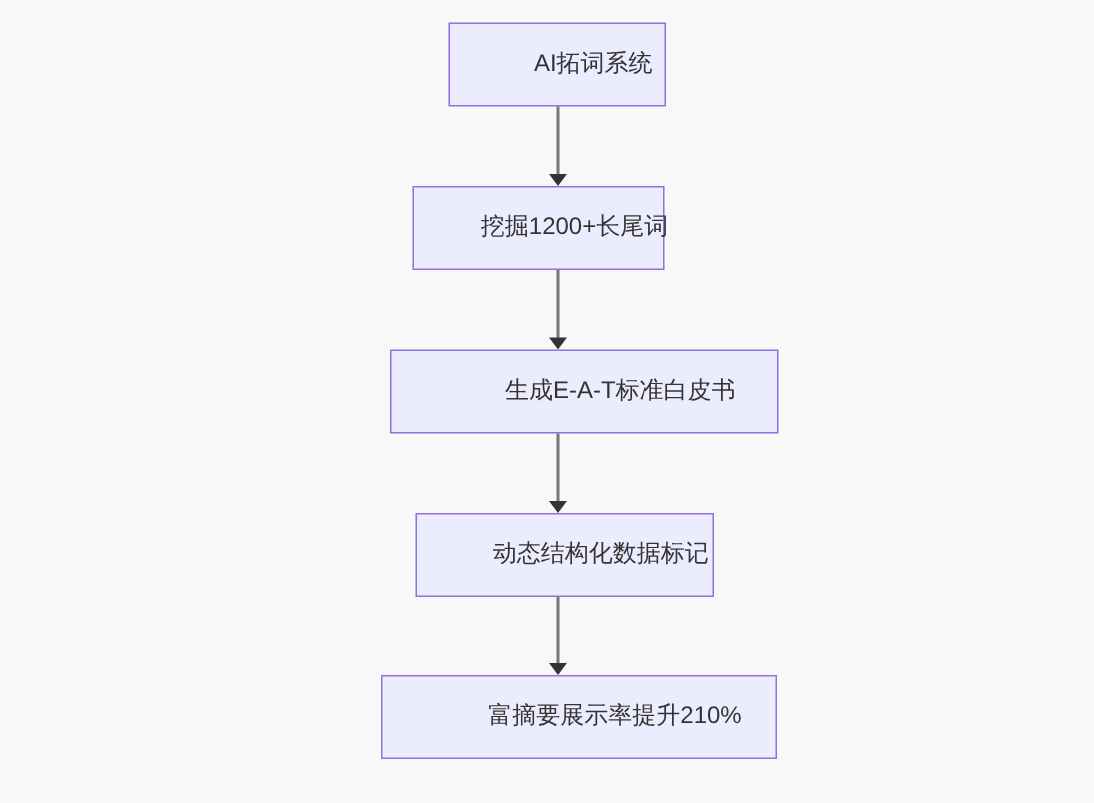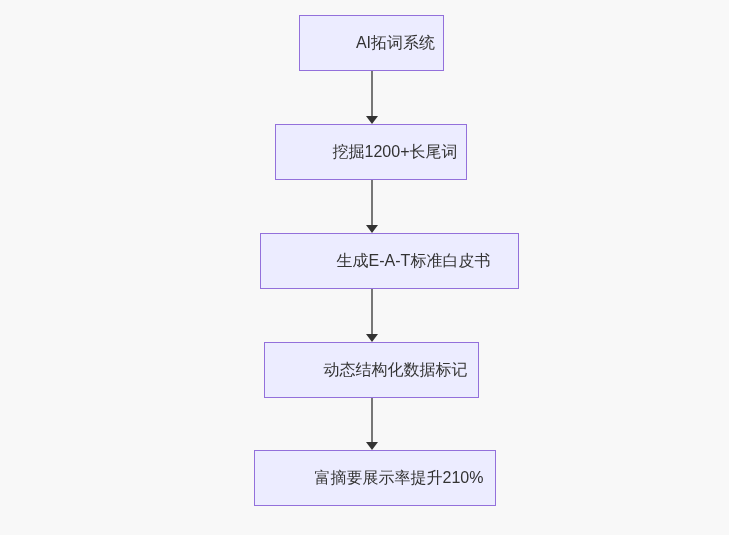--- a/index.html
+++ b/index.html
@@ -25,24 +25,24 @@
     display: flex;
     align-items: center;
     justify-content: center;
     color: var(--text, #333333);
     font-size: 16px;
     line-height: 1.2;
     white-space: nowrap;
     padding-left: 48px;
   }
   .n1 { left: 299px; top: 15px;  width: 145px; }
-  .n2 { left: 275px; top: 124px; width: 192px; }
+  .n2 { left: 275px; top: 124px; width: 168px; }
   .n3 { left: 260px; top: 233px; width: 259px; }
-  .n4 { left: 264px; top: 342px; width: 215px; }
-  .n5 { left: 254px; top: 450px; width: 242px; }
+  .n4 { left: 277px; top: 342px; width: 199px; }
+  .n5 { left: 254px; top: 450px; width: 264px; }
 
   .arrow {
     position: absolute;
     left: 365px;
     width: 13px;
   }
   .a1 { top: 71px;  height: 53px; }
   .a2 { top: 180px; height: 53px; }
   .a3 { top: 289px; height: 53px; }
   .a4 { top: 398px; height: 52px; }

